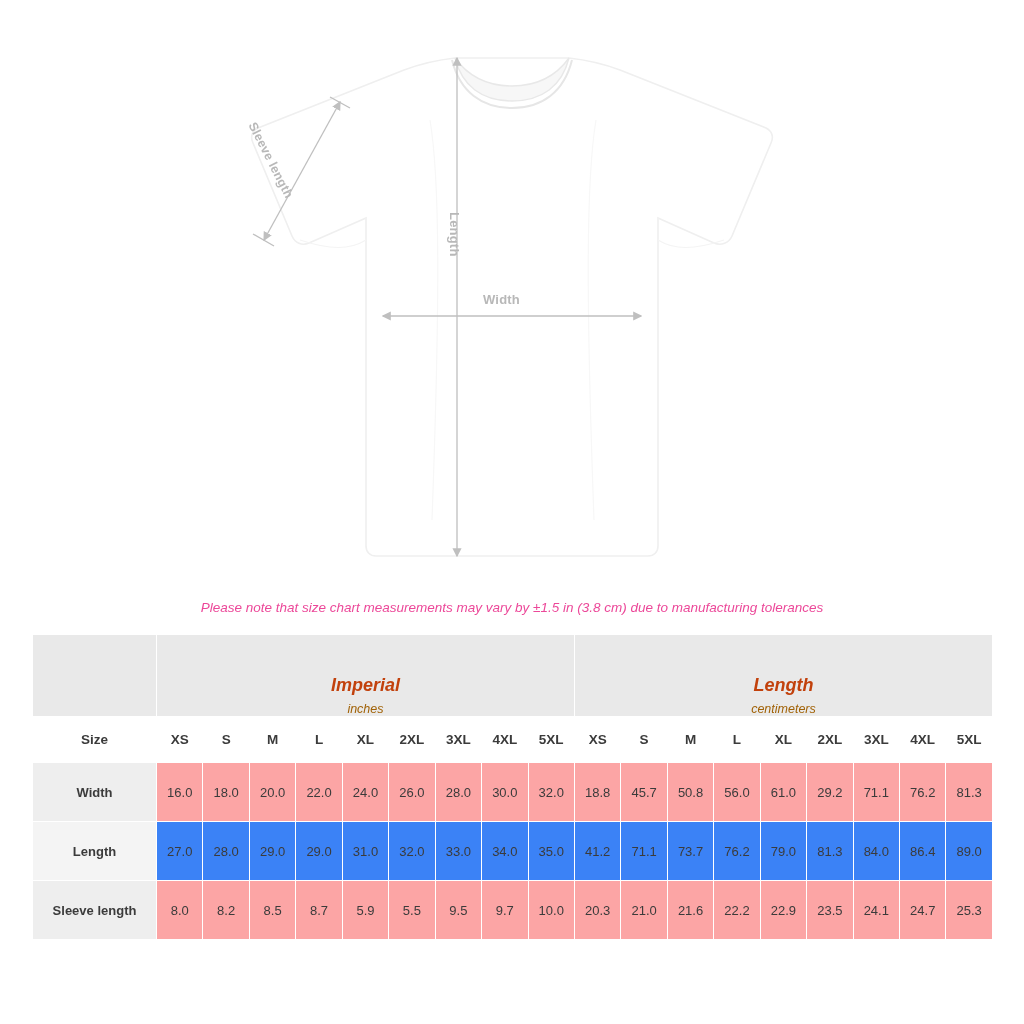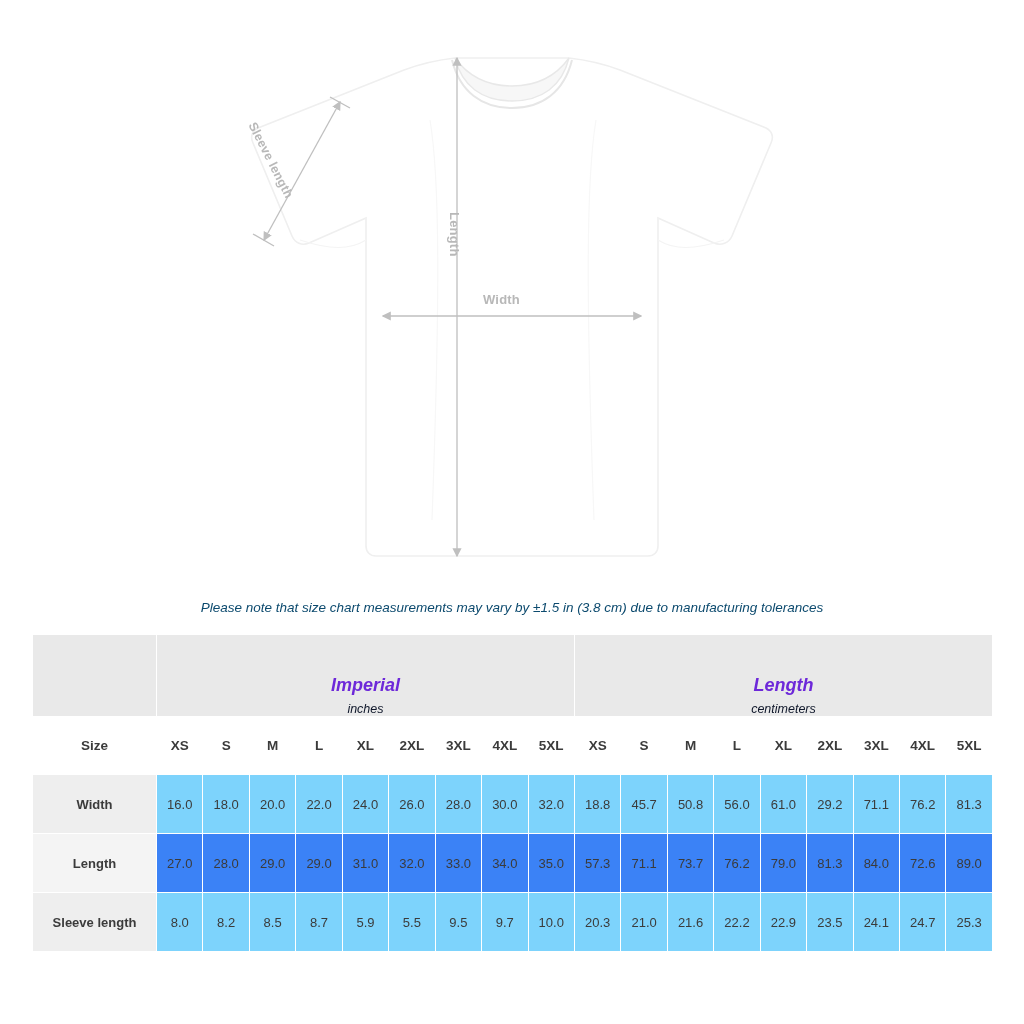--- a/index.html
+++ b/index.html
@@ -59,21 +59,21 @@
   .title {
     font-size: 22px;
     font-weight: 700;
     color: #2b2b2b;
     letter-spacing: 0.1px;
   }
   .subtitle {
     margin-top: 13px;
     font-size: 13.5px;
     font-style: italic;
-    color: #0c4a6e;
+    color: #ec4899;
   }
 
   
   .table-wrap {
     margin: 19px 32px 0 32px;
     width: 960px;
   }
   table.size-chart {
     border-collapse: collapse;
     width: 960px;
@@ -89,56 +89,56 @@
   }
   .unit-head {
     background: #e9e9e9;
     height: 62px;
     vertical-align: middle;
   }
   .unit-head .unit-name {
     font-size: 18px;
     font-style: italic;
     font-weight: 700;
-    color: #6d28d9;
+    color: #c2410c;
     margin-top: 40px;
   }
   .unit-head .unit-sub {
     font-size: 12.5px;
     font-style: italic;
-    color: #0f172a;
+    color: #a16207;
     margin-top: 6px;
   }
   .corner-cell {
     background: #e9e9e9;
     width: 124px;
   }
 
   tr.head-row td {
     background: #ffffff;
-    height: 58px;
+    height: 46px;
     font-weight: 700;
     font-size: 13.5px;
     color: #3b3b3b;
   }
   tr.head-row td.rowlabel {
     background: #ffffff;
   }
 
   td.rowlabel {
     font-weight: 700;
     font-size: 13.5px;
     color: #3b3b3b;
     background: #eeeeee;
     width: 124px;
   }
   tr.data-row td {
     height: 59px;
   }
-  tr.row-alt td { background: #7dd3fc; }
+  tr.row-alt td { background: #fca5a5; }
   tr.row-alt td.rowlabel { background: #eeeeee; }
   tr.row-plain td { background: #3b82f6; }
   tr.row-plain td.rowlabel { background: #f4f4f4; }
 </style>
 </head>
 <body>
 
 <div class="page">
 
   <div class="illustration">
@@ -282,28 +282,28 @@
             <td class="rowlabel">Length</td>
             <td>27.0</td>
             <td>28.0</td>
             <td>29.0</td>
             <td>29.0</td>
             <td>31.0</td>
             <td>32.0</td>
             <td>33.0</td>
             <td>34.0</td>
             <td>35.0</td>
-            <td>57.3</td>
+            <td>41.2</td>
             <td>71.1</td>
             <td>73.7</td>
             <td>76.2</td>
             <td>79.0</td>
             <td>81.3</td>
             <td>84.0</td>
-            <td>72.6</td>
+            <td>86.4</td>
             <td>89.0</td>
           </tr>
           <tr class="data-row row-alt">
             <td class="rowlabel">Sleeve length</td>
             <td>8.0</td>
             <td>8.2</td>
             <td>8.5</td>
             <td>8.7</td>
             <td>5.9</td>
             <td>5.5</td>

